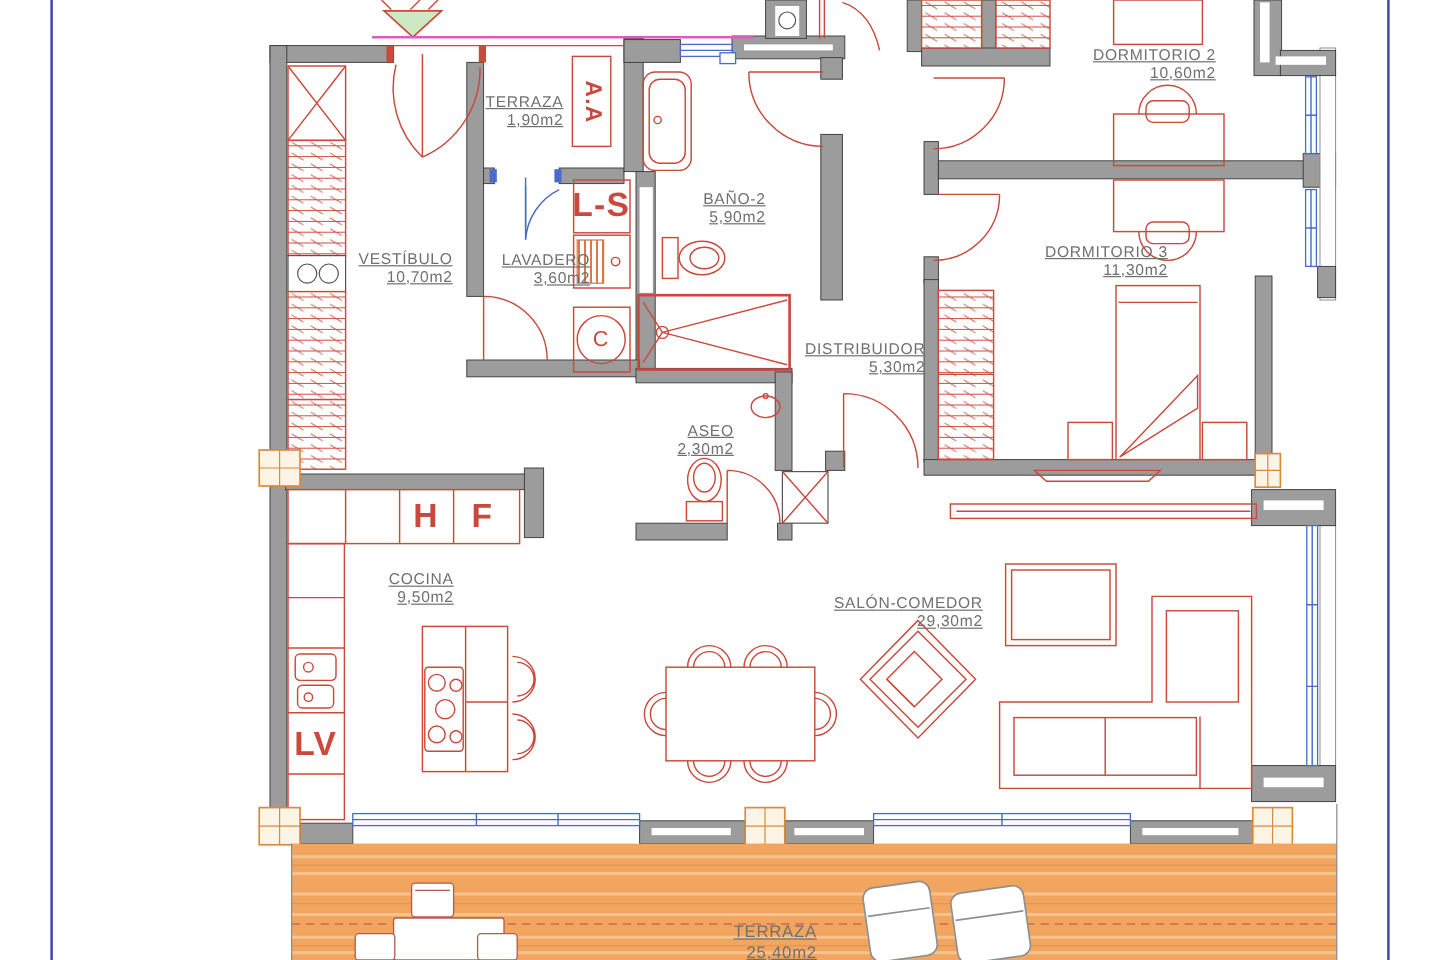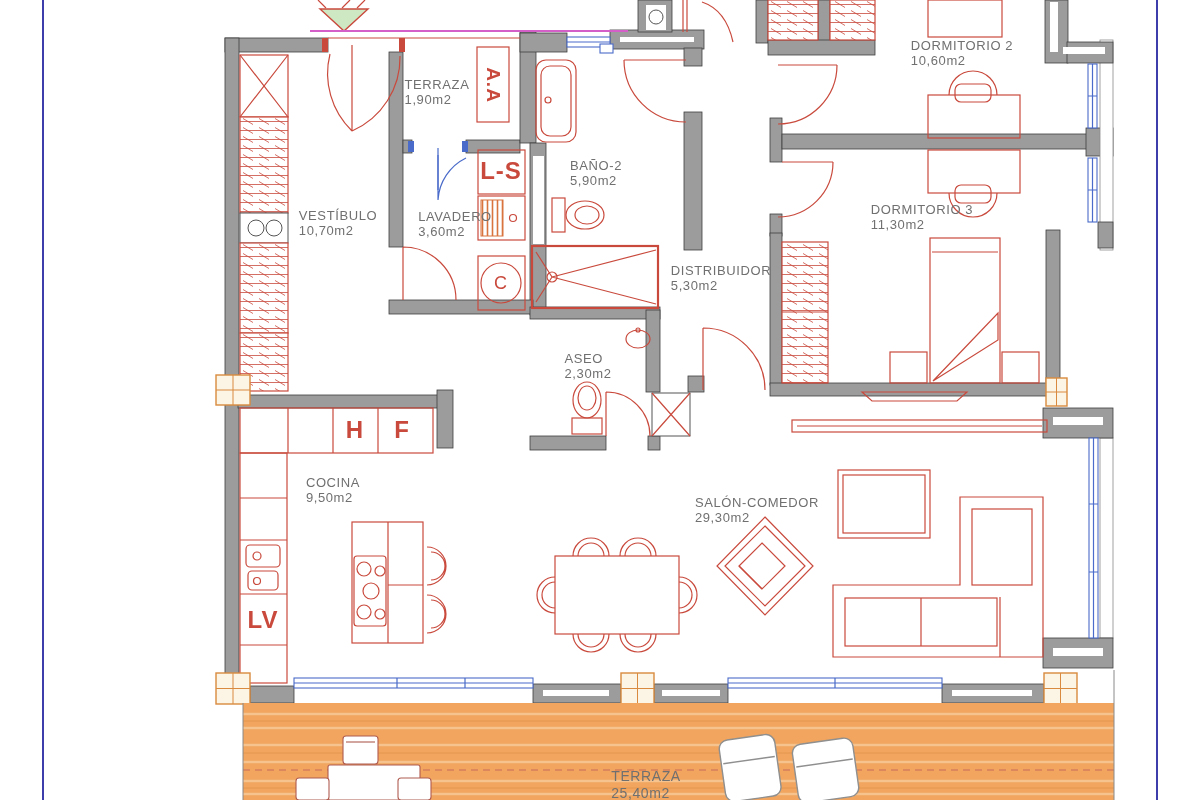--- a/index.html
+++ b/index.html
@@ -21,25 +21,25 @@
   .colx{stroke:var(--orange);stroke-width:1;fill:none;}
   .gray{stroke:#555;fill:#fff;stroke-width:1;}
   .magenta{stroke:var(--magenta);fill:none;stroke-width:2;}
   .wood{fill:var(--terrace);}
   .woodline{stroke:var(--terracelight);stroke-width:2.5;fill:none;}
   .woodline2{stroke:#e2964e;stroke-width:1;fill:none;}
   .tfurn{fill:#ffffff;stroke:#b05c50;stroke-width:1.1;}
   .lounger{fill:#ffffff;stroke:#8f8f8f;stroke-width:1.4;}
   .dashred{stroke:#c96a5a;stroke-width:1.1;fill:none;stroke-dasharray:7 5;}
   
-  .rlabel{position:absolute;transform:translate(-50%,-50%);text-align:left;
-          color:var(--label);font-size:13px;line-height:15px;letter-spacing:.6px;white-space:nowrap;}
+  .rlabel{position:absolute;transform:translate(-50%,-50%);text-align:right;
+          color:var(--label);font-size:13px;line-height:15px;letter-spacing:.6px;white-space:nowrap;text-decoration:underline;}
   .rlabel.big{font-size:14px;line-height:17px;}
   .eqlabel{position:absolute;transform:translate(-50%,-50%);color:var(--red);
-           font-size:24px;font-weight:bold;letter-spacing:1px;white-space:nowrap;}
+           font-size:28px;font-weight:bold;letter-spacing:1px;white-space:nowrap;}
 </style>
 </head>
 <body>
 
 <div class="canvas">
 
   <div class="frame-line frame-left"></div>
   <div class="frame-line frame-right"></div>
 
   <svg class="plan" width="1200" height="800" viewBox="0 0 1200 800">
@@ -370,41 +370,41 @@
     <div>1,90m2</div>
   </div>
   <div class="rlabel" style="left:338px;top:223px">
     <div>VESTÍBULO</div>
     <div>10,70m2</div>
   </div>
   <div class="rlabel" style="left:455px;top:224px">
     <div>LAVADERO</div>
     <div>3,60m2</div>
   </div>
-  <div class="rlabel" style="left:596px;top:173px">
+  <div class="rlabel" style="left:612px;top:173px">
     <div>BAÑO-2</div>
     <div>5,90m2</div>
   </div>
   <div class="rlabel" style="left:962px;top:53px">
     <div>DORMITORIO 2</div>
     <div>10,60m2</div>
   </div>
   <div class="rlabel" style="left:922px;top:217px">
     <div>DORMITORIO 3</div>
     <div>11,30m2</div>
   </div>
-  <div class="rlabel" style="left:721px;top:278px">
+  <div class="rlabel" style="left:721px;top:298px">
     <div>DISTRIBUIDOR</div>
     <div>5,30m2</div>
   </div>
   <div class="rlabel" style="left:588px;top:366px">
     <div>ASEO</div>
     <div>2,30m2</div>
   </div>
-  <div class="rlabel" style="left:333px;top:490px">
+  <div class="rlabel" style="left:351px;top:490px">
     <div>COCINA</div>
     <div>9,50m2</div>
   </div>
   <div class="rlabel" style="left:757px;top:510px">
     <div>SALÓN-COMEDOR</div>
     <div>29,30m2</div>
   </div>
   <div class="rlabel big" style="left:646px;top:785px">
     <div>TERRAZA</div>
     <div>25,40m2</div>

